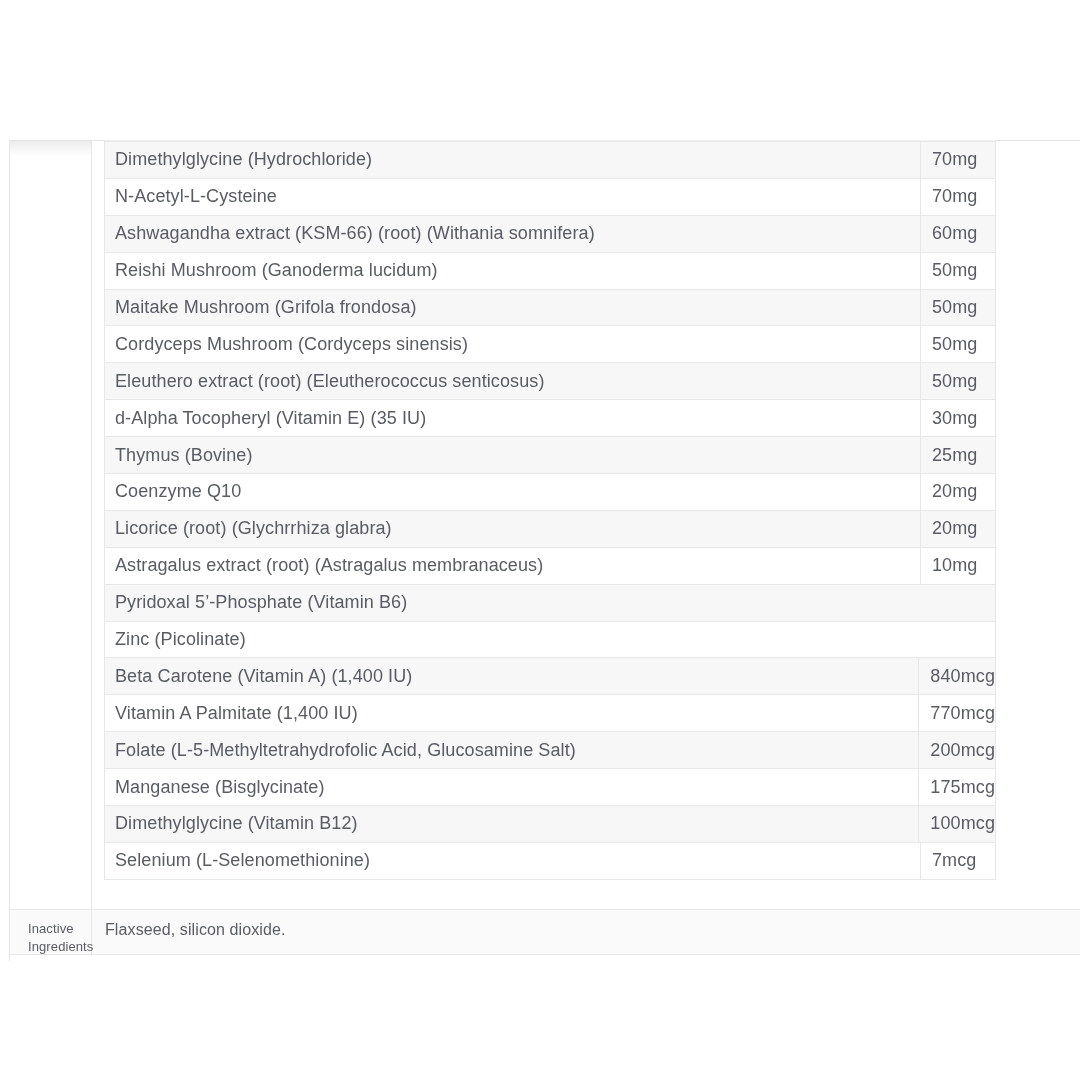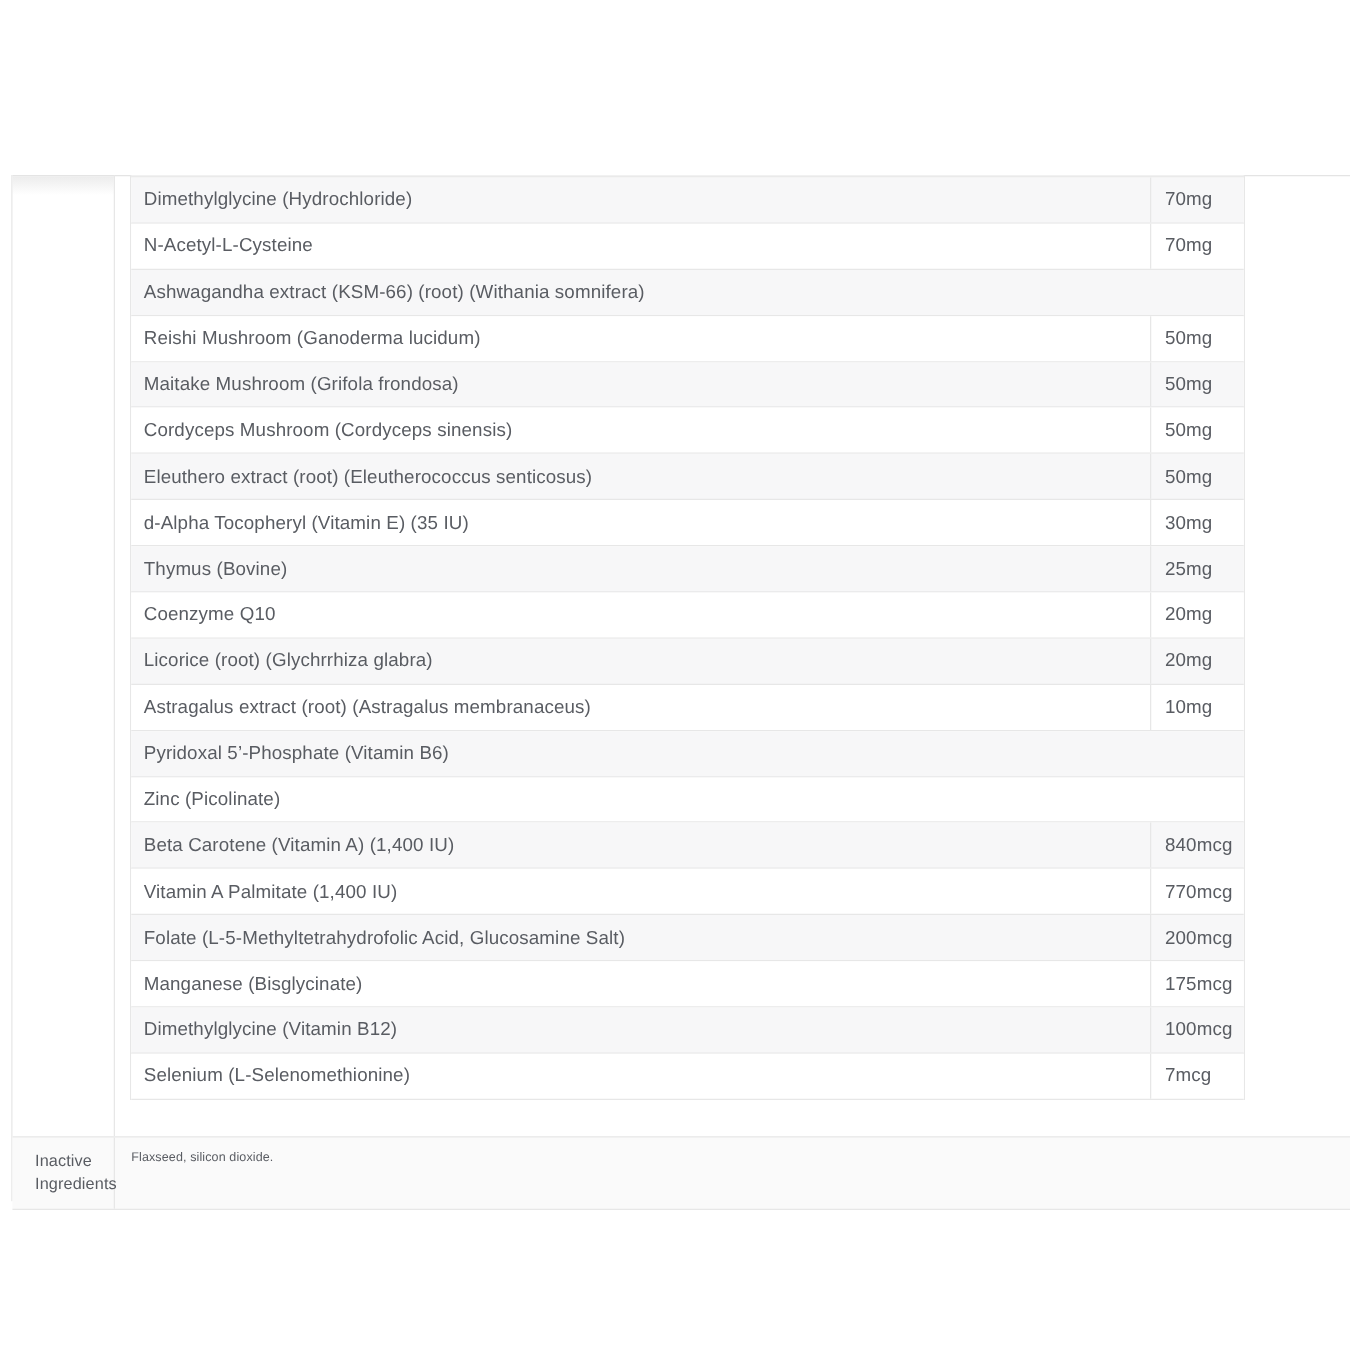--- a/index.html
+++ b/index.html
@@ -27,43 +27,43 @@
   .top-shade{position:absolute;left:0;right:0;top:0;height:1px;background:#e4e4e4;}
   .left-col-shade{position:absolute;left:0;top:1px;width:81px;height:15px;
     background:linear-gradient(#ececec, rgba(255,255,255,0));}
   .v-divider{position:absolute;left:81px;top:0;width:1px;height:769px;background:var(--border);}
 
   
   .inner-table{
     position:absolute;left:94px;top:0;width:892px;
     border-left:1px solid var(--border);
     border-right:1px solid var(--border);
-    font-size:15px;letter-spacing:0.1px;
+    font-size:18px;letter-spacing:0.1px;
   }
   .sliver{height:2px;background:#f1f1f1;border-bottom:1px solid var(--border);}
   .ing-row{display:flex;height:36.9px;border-bottom:1px solid var(--border);background:#fff;}
   #rows-container .ing-row:nth-child(odd){background:var(--stripe);}
   .ing-name{width:815px;display:flex;align-items:center;padding-left:10px;}
   .ing-amount{flex:1;display:flex;align-items:center;padding-left:11px;border-left:1px solid var(--border);}
 
   
   .inactive-row{
-    position:absolute;left:0;top:769px;width:1071px;height:59px;
+    position:absolute;left:0;top:769px;width:1071px;height:46px;
     background:var(--inactive-bg);
     border-top:1px solid var(--border);
     border-bottom:1px solid var(--border);
     display:flex;
     justify-content:center;
   }
   .inactive-label{
     width:82px;border-right:1px solid var(--border);
     padding:10px 0 0 18px;
     font-size:13px;line-height:18px;letter-spacing:0.1px;
   }
-  .inactive-value{flex:1;padding:11px 0 0 13px;font-size:10px;letter-spacing:0.1px;}
+  .inactive-value{flex:1;padding:11px 0 0 13px;font-size:16px;letter-spacing:0.1px;}
 </style>
 </head>
 <body>
 
 <div class="page">
   <div class="outer">
     <div class="top-shade"></div>
     <div class="left-col-shade"></div>
     <div class="v-divider"></div>
 
@@ -75,20 +75,21 @@
     <div class="ing-amount">70mg</div>
   </div>
 
   <div class="ing-row">
     <div class="ing-name">N-Acetyl-L-Cysteine</div>
     <div class="ing-amount">70mg</div>
   </div>
 
   <div class="ing-row">
     <div class="ing-name">Ashwagandha extract (KSM-66) (root) (Withania somnifera)</div>
+    <div class="ing-amount">60mg</div>
   </div>
 
   <div class="ing-row">
     <div class="ing-name">Reishi Mushroom (Ganoderma lucidum)</div>
     <div class="ing-amount">50mg</div>
   </div>
 
   <div class="ing-row">
     <div class="ing-name">Maitake Mushroom (Grifola frondosa)</div>
     <div class="ing-amount">50mg</div>

